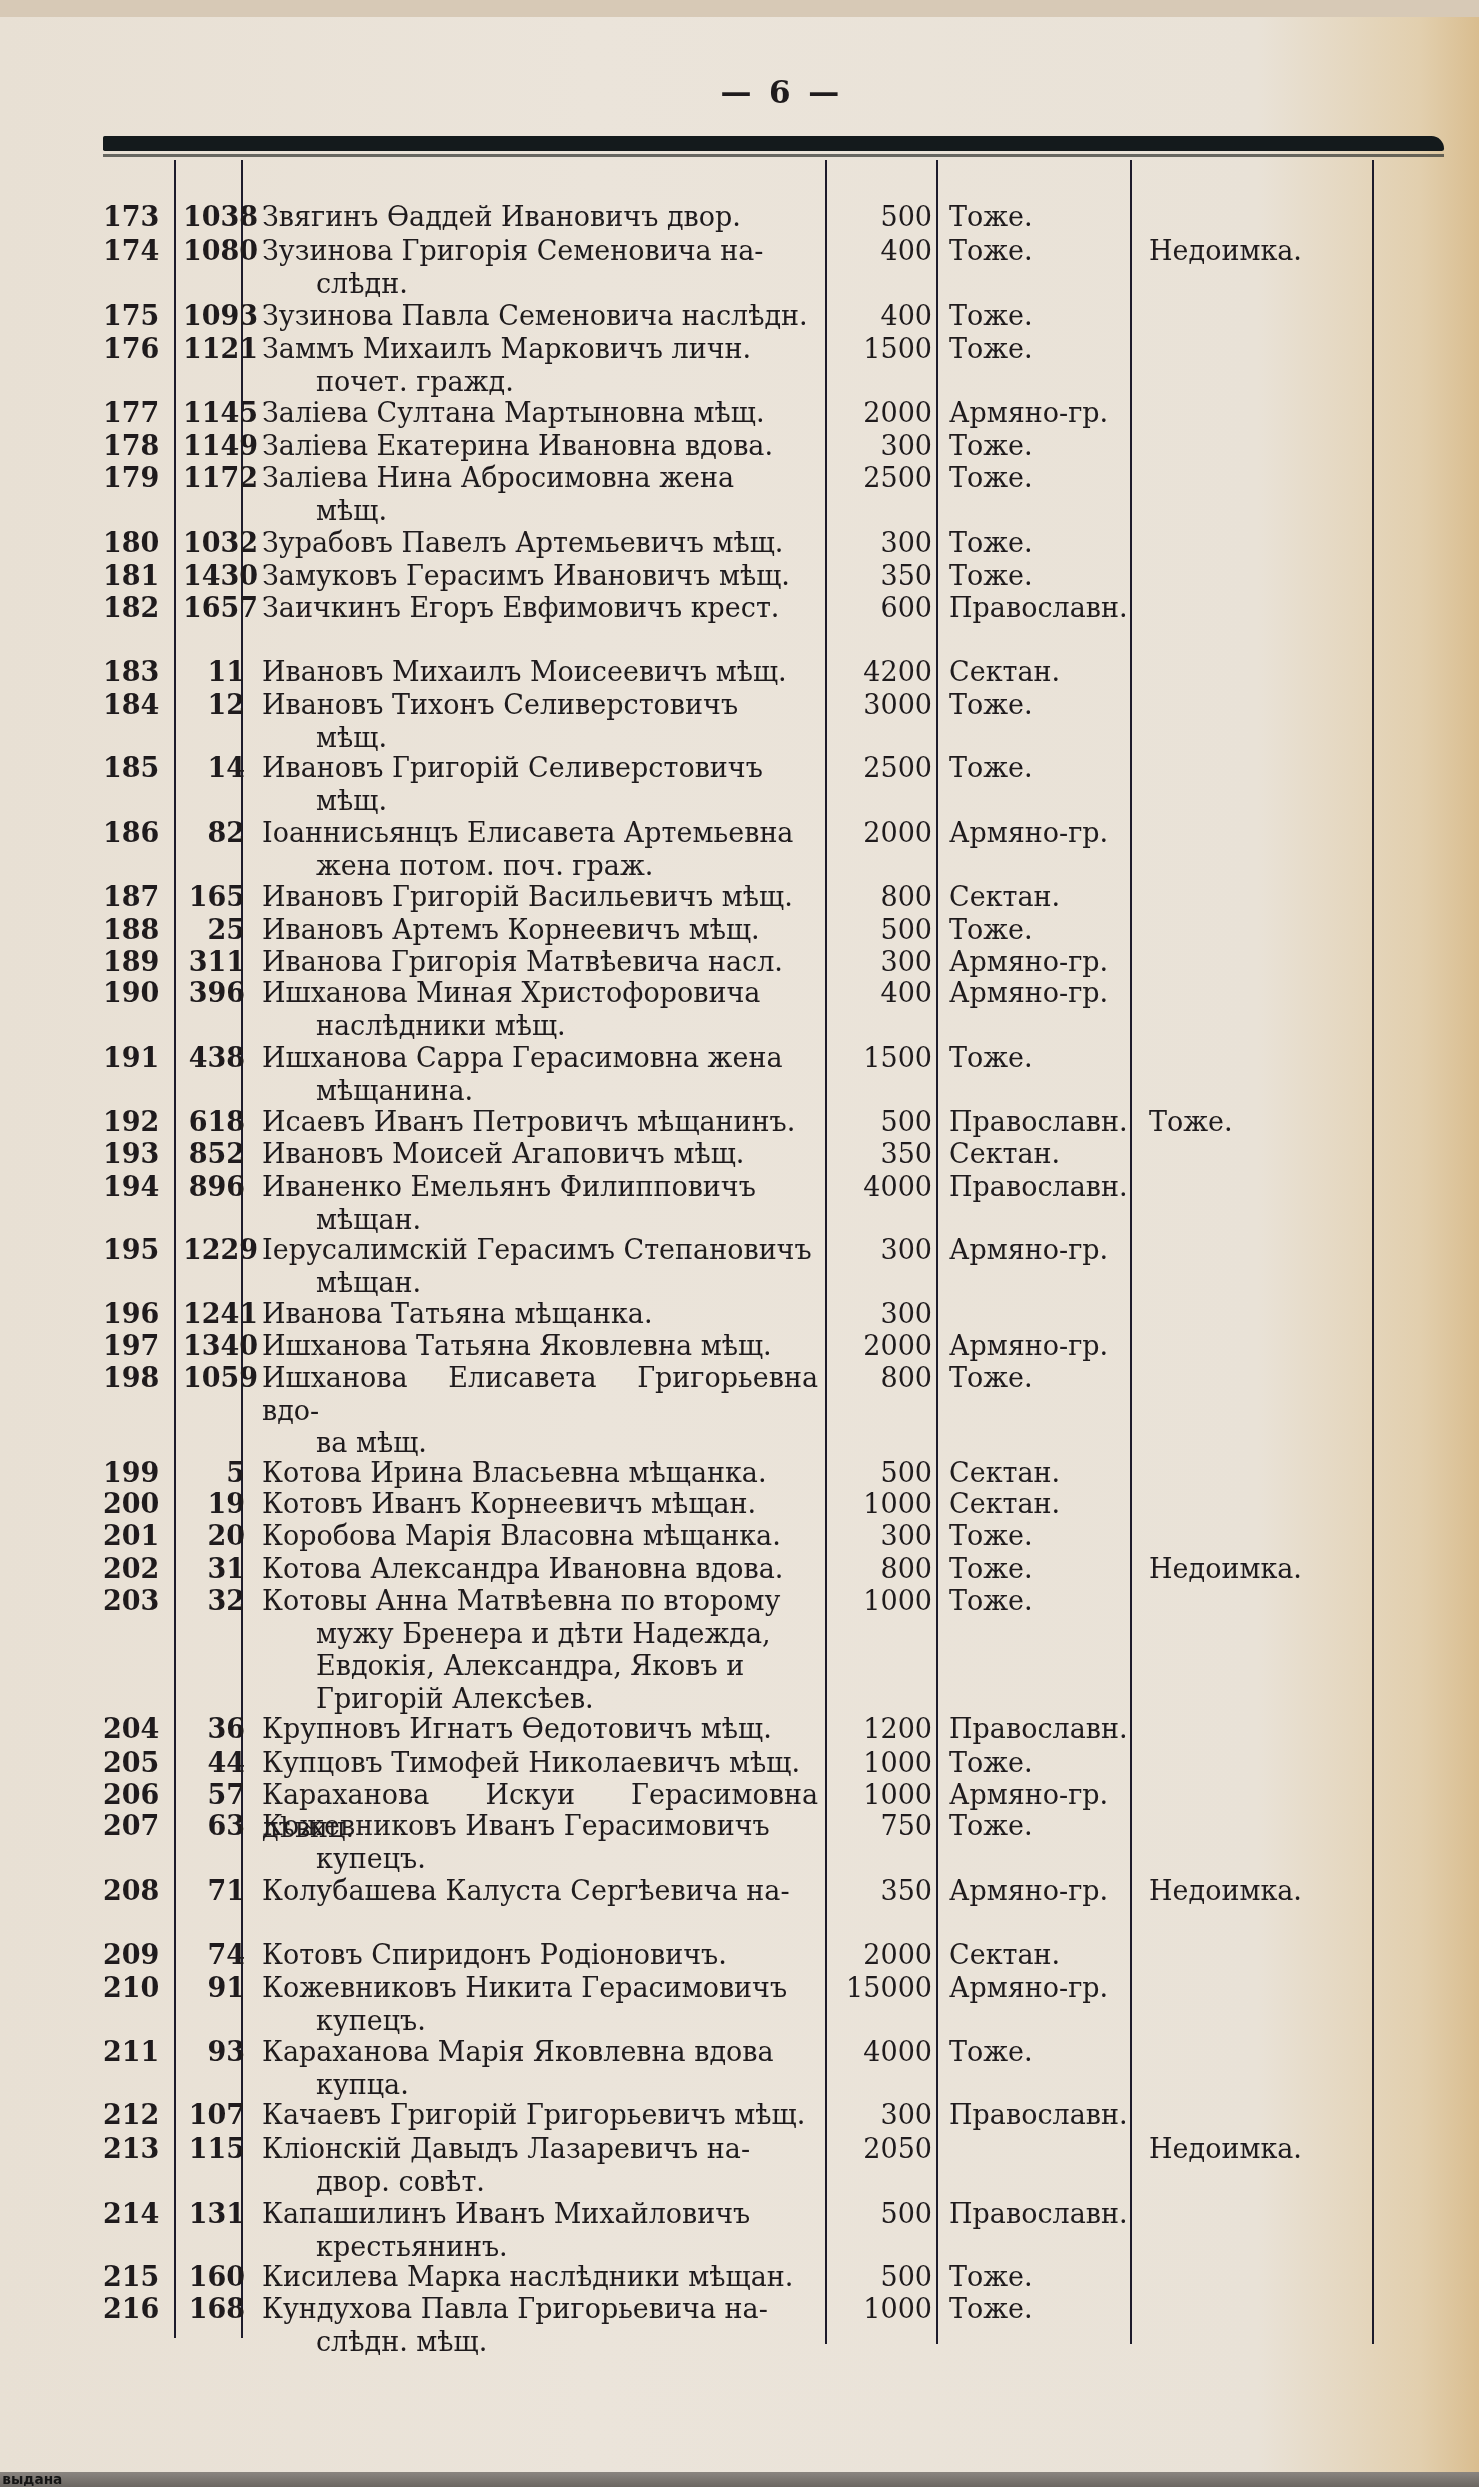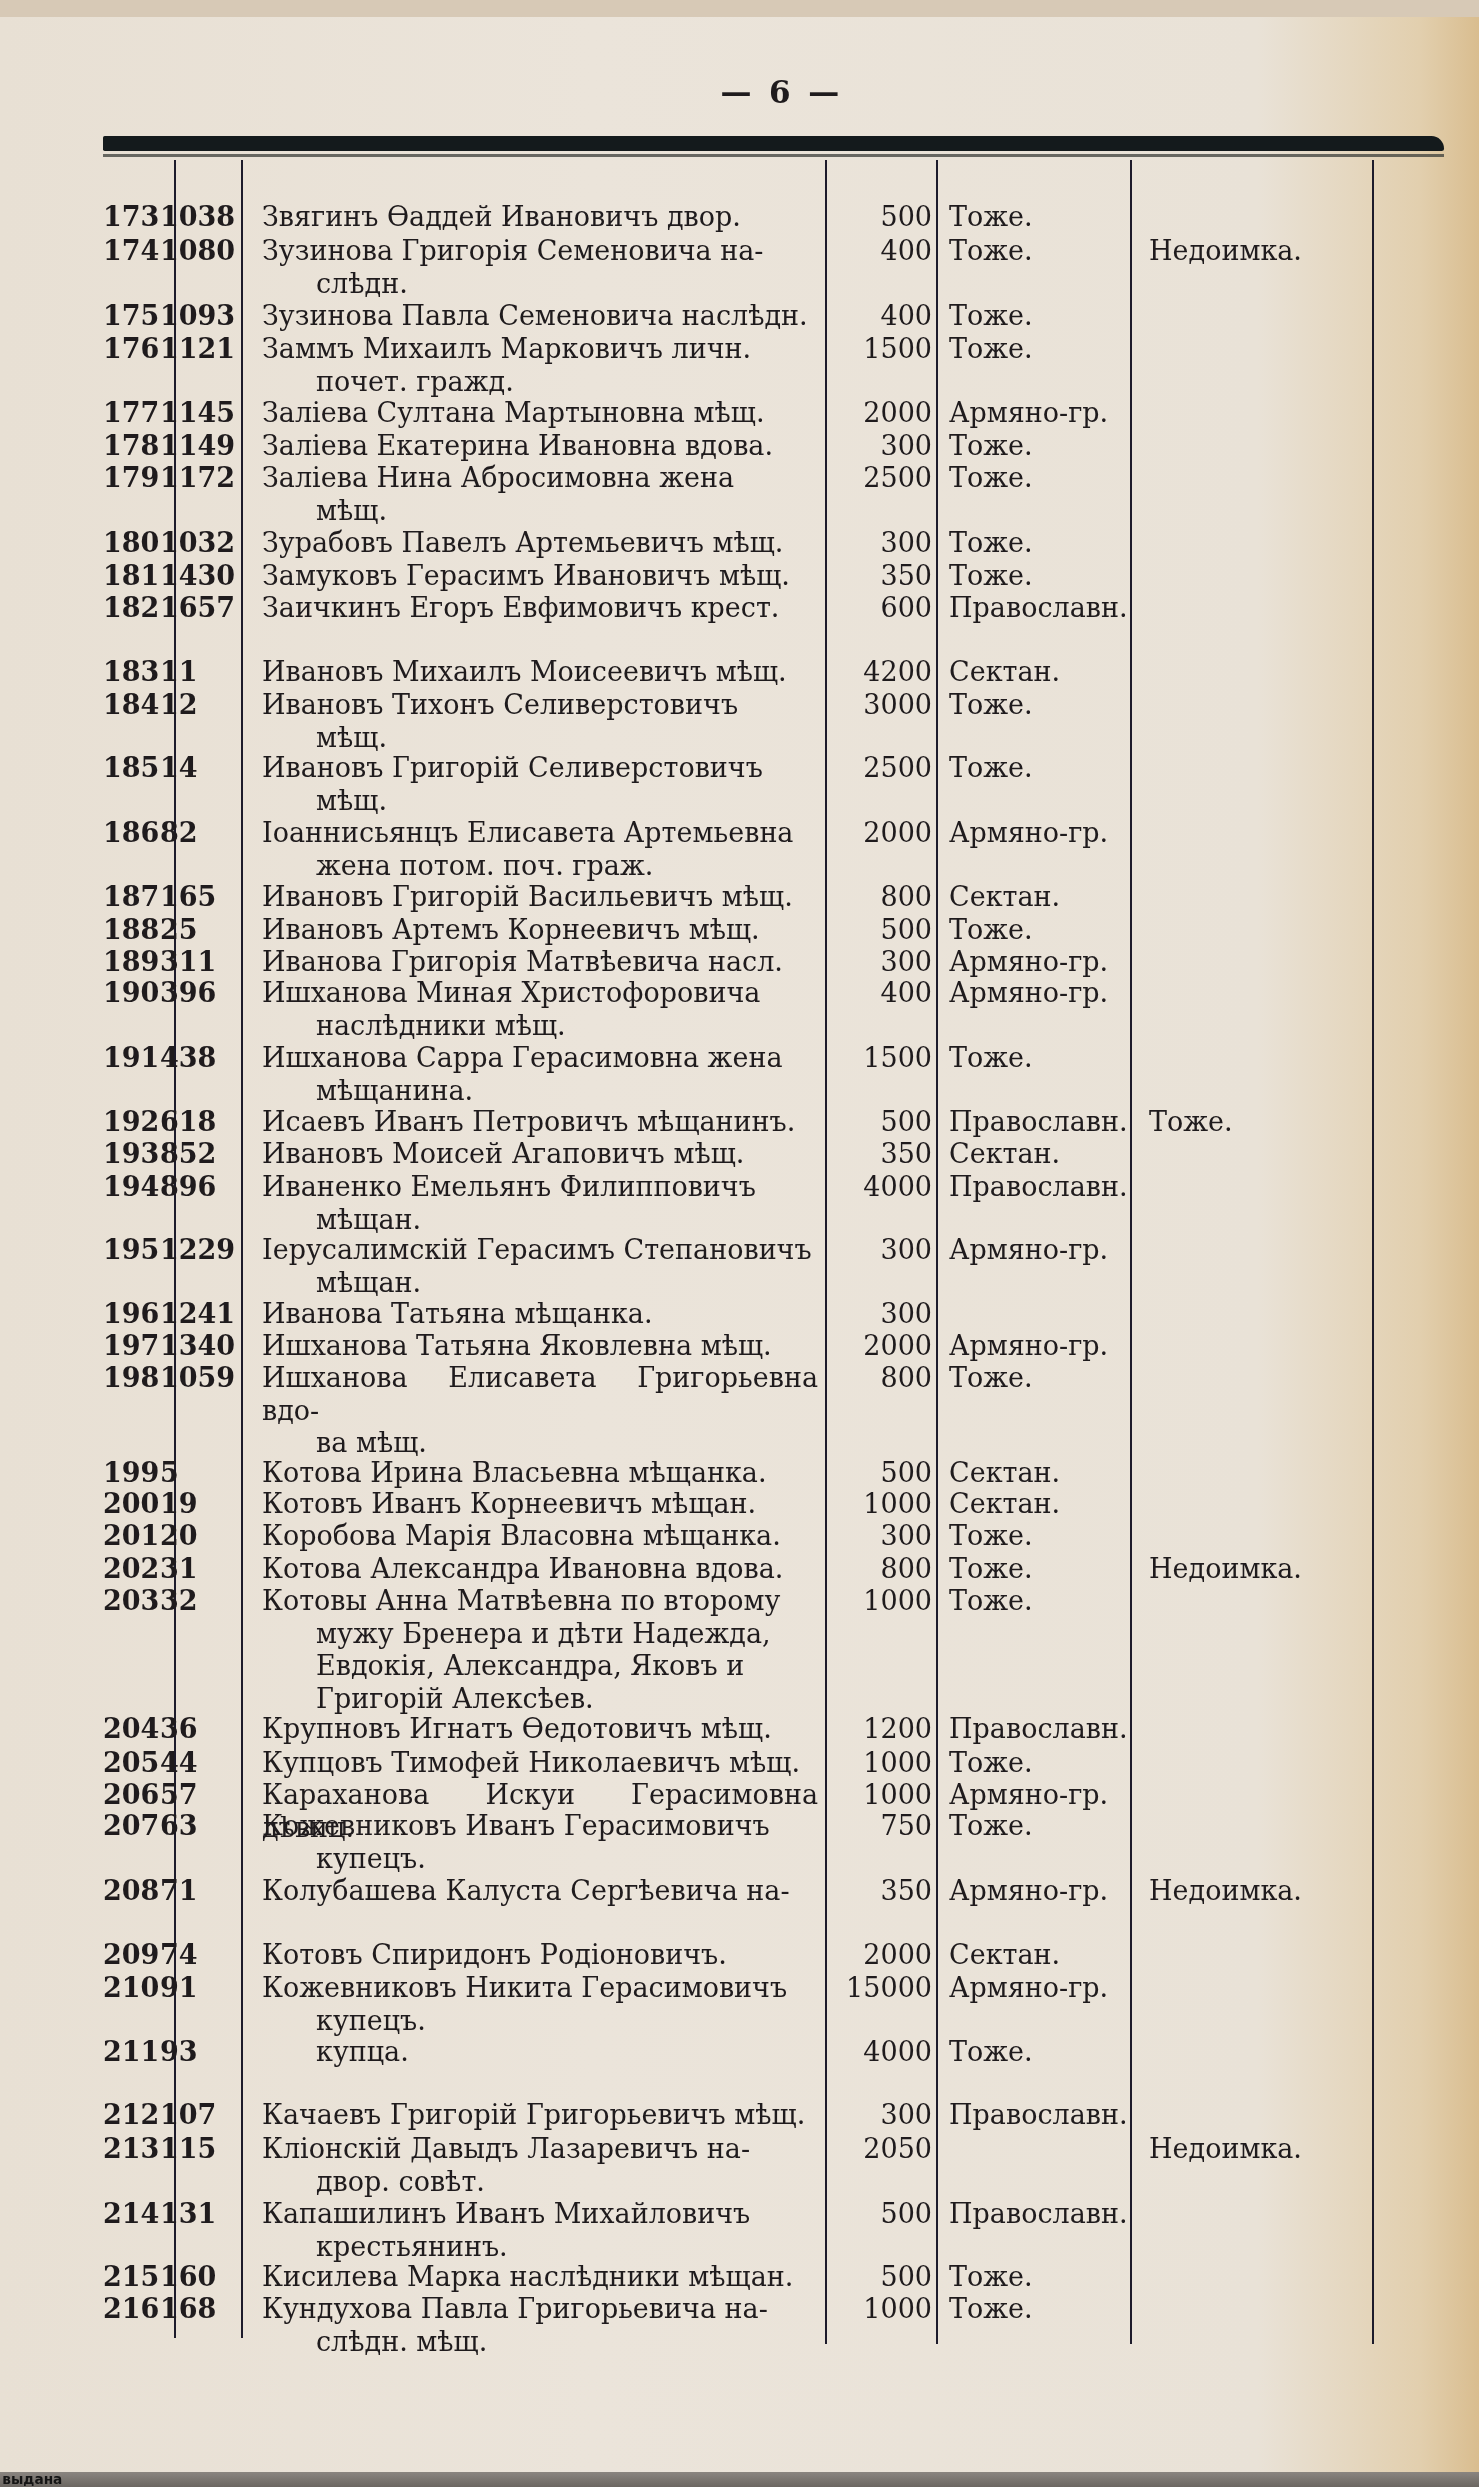--- a/index.html
+++ b/index.html
@@ -10,21 +10,21 @@
        background:linear-gradient(90deg,#e8e0d4 0%,#ebe4da 40%,#e9e2d7 85%,#e2cfae 96%,#d9bd8f 100%);}
   .topband{position:absolute;left:0;top:0;width:1479px;height:17px;background:#d7c9b6;}
   .pagenum{position:absolute;left:673px;top:74px;width:217px;text-align:center;
        font-size:31px;font-weight:bold;letter-spacing:3.4px;}
   .rule{position:absolute;left:103px;top:136px;width:1341px;height:15px;background:#141a1c;
        border-radius:2.3px 17px 3.4px 2.3px;}
   .rule2{position:absolute;left:103px;top:154px;width:1341px;height:2.9px;background:#3b3d3a;opacity:.75;}
   .vline{position:absolute;top:160px;width:1.7px;background:#1d1b2b;}
   .row{position:absolute;left:0;width:1479px;font-size:27px;line-height:32.5px;}
   .c-no{position:absolute;left:103px;width:54px;text-align:center;font-weight:bold;}
-  .c-id{position:absolute;left:160px;width:62px;font-weight:bold;}
+  .c-id{position:absolute;left:183px;width:62px;text-align:right;font-weight:bold;}
   .c-name{position:absolute;left:262px;width:556px;text-align:justify;}
   .c-name .cont{display:block;padding-left:54px;text-align:left;}
   .c-val{position:absolute;left:821px;width:111px;text-align:right;}
   .c-rel{position:absolute;left:949px;width:182px;}
   .c-note{position:absolute;left:1149px;width:217px;}
   .bottomstrip{position:absolute;left:0;top:2472px;width:1479px;height:15px;
        background:linear-gradient(180deg,#8a8580,#6b6661);}
   .bottomtext{position:absolute;left:2.3px;top:2471px;font-family:"DejaVu Sans","Liberation Sans",sans-serif;
        font-weight:bold;font-size:13.7px;color:#151515;}
 </style>
@@ -347,21 +347,21 @@
       <div class="c-no">210</div>
       <div class="c-id">91</div>
       <div class="c-name"><span>Кожевниковъ Никита Герасимовичъ</span><span class="cont">купецъ.</span></div>
       <div class="c-val">15000</div>
       <div class="c-rel">Армяно-гр.</div>
       <div class="c-note"></div>
     </div>
     <div class="row" style="top: 2036px;">
       <div class="c-no">211</div>
       <div class="c-id">93</div>
-      <div class="c-name"><span class="cont">купца.</span></div>
+      <div class="c-name"><span>Караханова Марія Яковлевна вдова</span><span class="cont">купца.</span></div>
       <div class="c-val">4000</div>
       <div class="c-rel">Тоже.</div>
       <div class="c-note"></div>
     </div>
     <div class="row" style="top: 2099px;">
       <div class="c-no">212</div>
       <div class="c-id">107</div>
       <div class="c-name"><span>Качаевъ Григорій Григорьевичъ мѣщ.</span></div>
       <div class="c-val">300</div>
       <div class="c-rel">Православн.</div>

